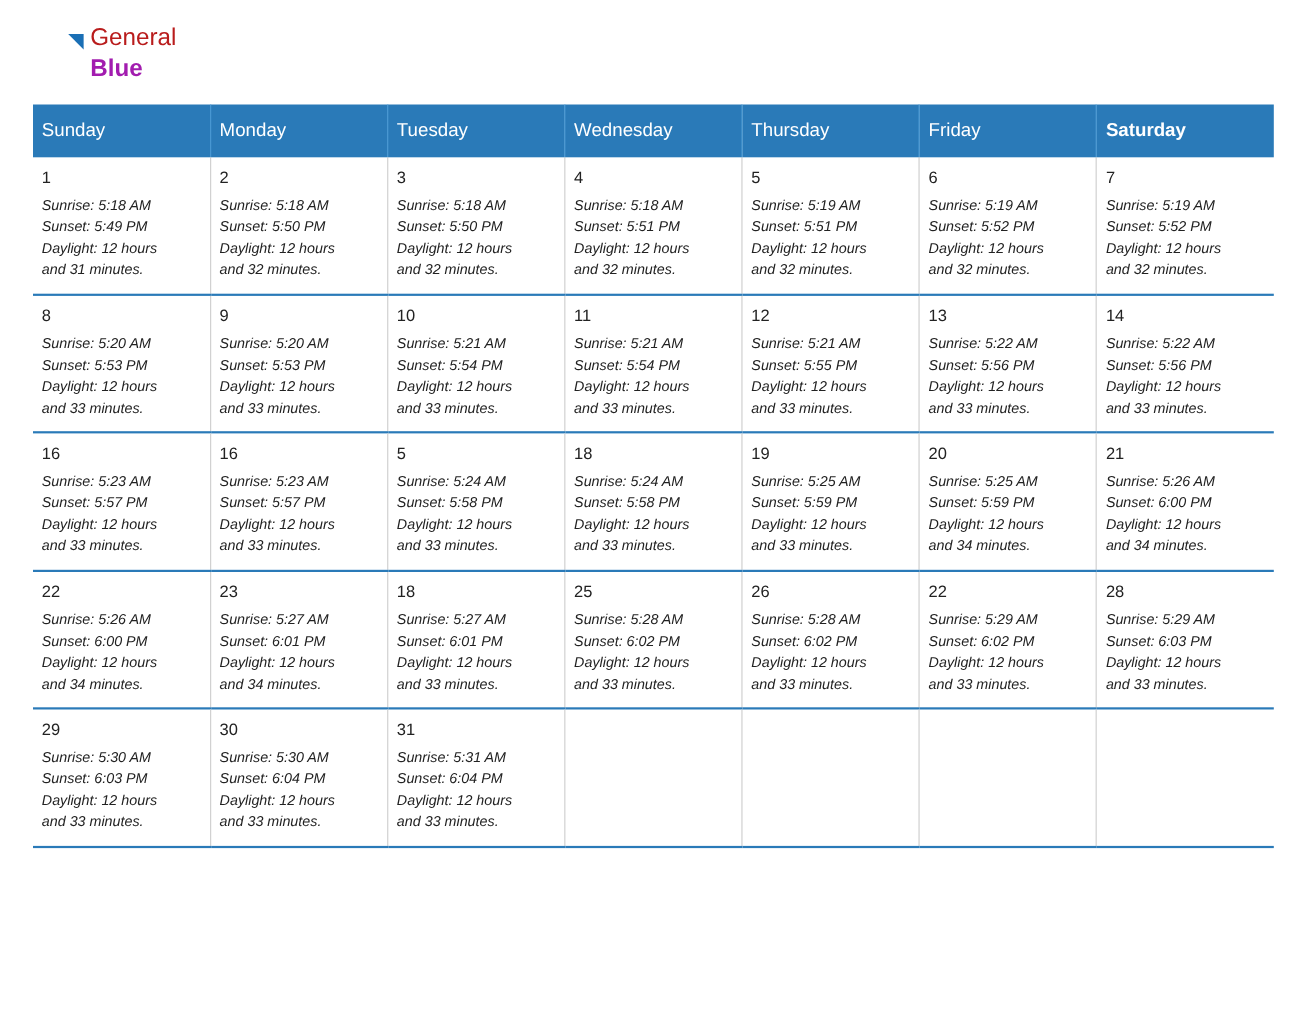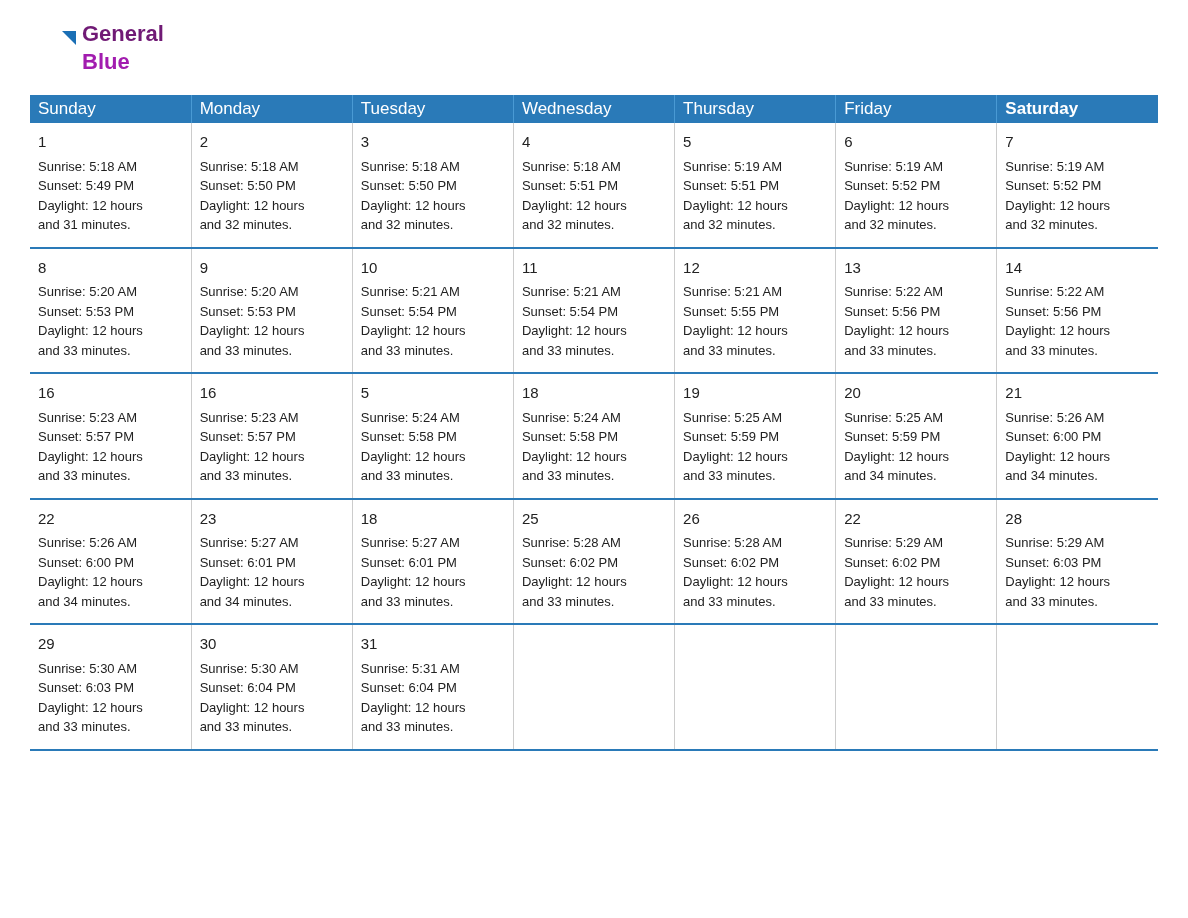--- a/index.html
+++ b/index.html
@@ -36,21 +36,21 @@
       margin-top: 4px;
     }
     table {
       width: 100%;
       border-collapse: collapse;
       table-layout: fixed;
     }
     thead tr th {
       background-color: #2a7ab8;
       color: #fff;
-      padding: 4px 8px;
+      padding: 14px 8px;
       font-size: 17px;
       font-weight: normal;
       text-align: left;
       border-right: 1px solid #4a9ad4;
     }
     thead tr th:last-child { border-right: none; font-weight: bold; }
     tbody tr td {
       vertical-align: top;
       padding: 8px 8px 12px 8px;
       border-right: 1px solid #ccc;
@@ -62,39 +62,40 @@
     tbody tr td:last-child { border-right: none; }
     .day-num {
       font-size: 15px;
       font-weight: normal;
       display: block;
       margin-bottom: 3px;
     }
     .day-info {
       font-size: 13px;
       color: #222;
+      font-style: italic;
     }
     .empty-cell {
       background: #fff;
     }
   </style>
 </head>
 <body>
 
 <div class="header">
   <div class="logo">
 <div style="display:flex;align-items:center;gap:2px;">
   <div style="position:relative;width:50px;height:50px;">
     <svg width="50" height="50" viewBox="0 0 50 50">
       <rect x="0" y="0" width="50" height="50" fill="white"></rect>
       <polygon points="32,8 46,8 46,22" fill="#1a6fb5"></polygon>
     </svg>
   </div>
   <div style="line-height:1.25;">
-    <div style="font-size:22px;font-weight:bold;color:#701a75;">General</div>
+    <div style="font-size:22px;font-weight:normal;color:#b91c1c;">General</div>
     <div style="font-size:22px;font-weight:bold;color:#a21caf;">Blue</div>
   </div>
 </div>
     </div>
   <div class="title-section">
     <div class="month-title"></div>
     <div class="location"></div>
   </div>
 </div>
 

